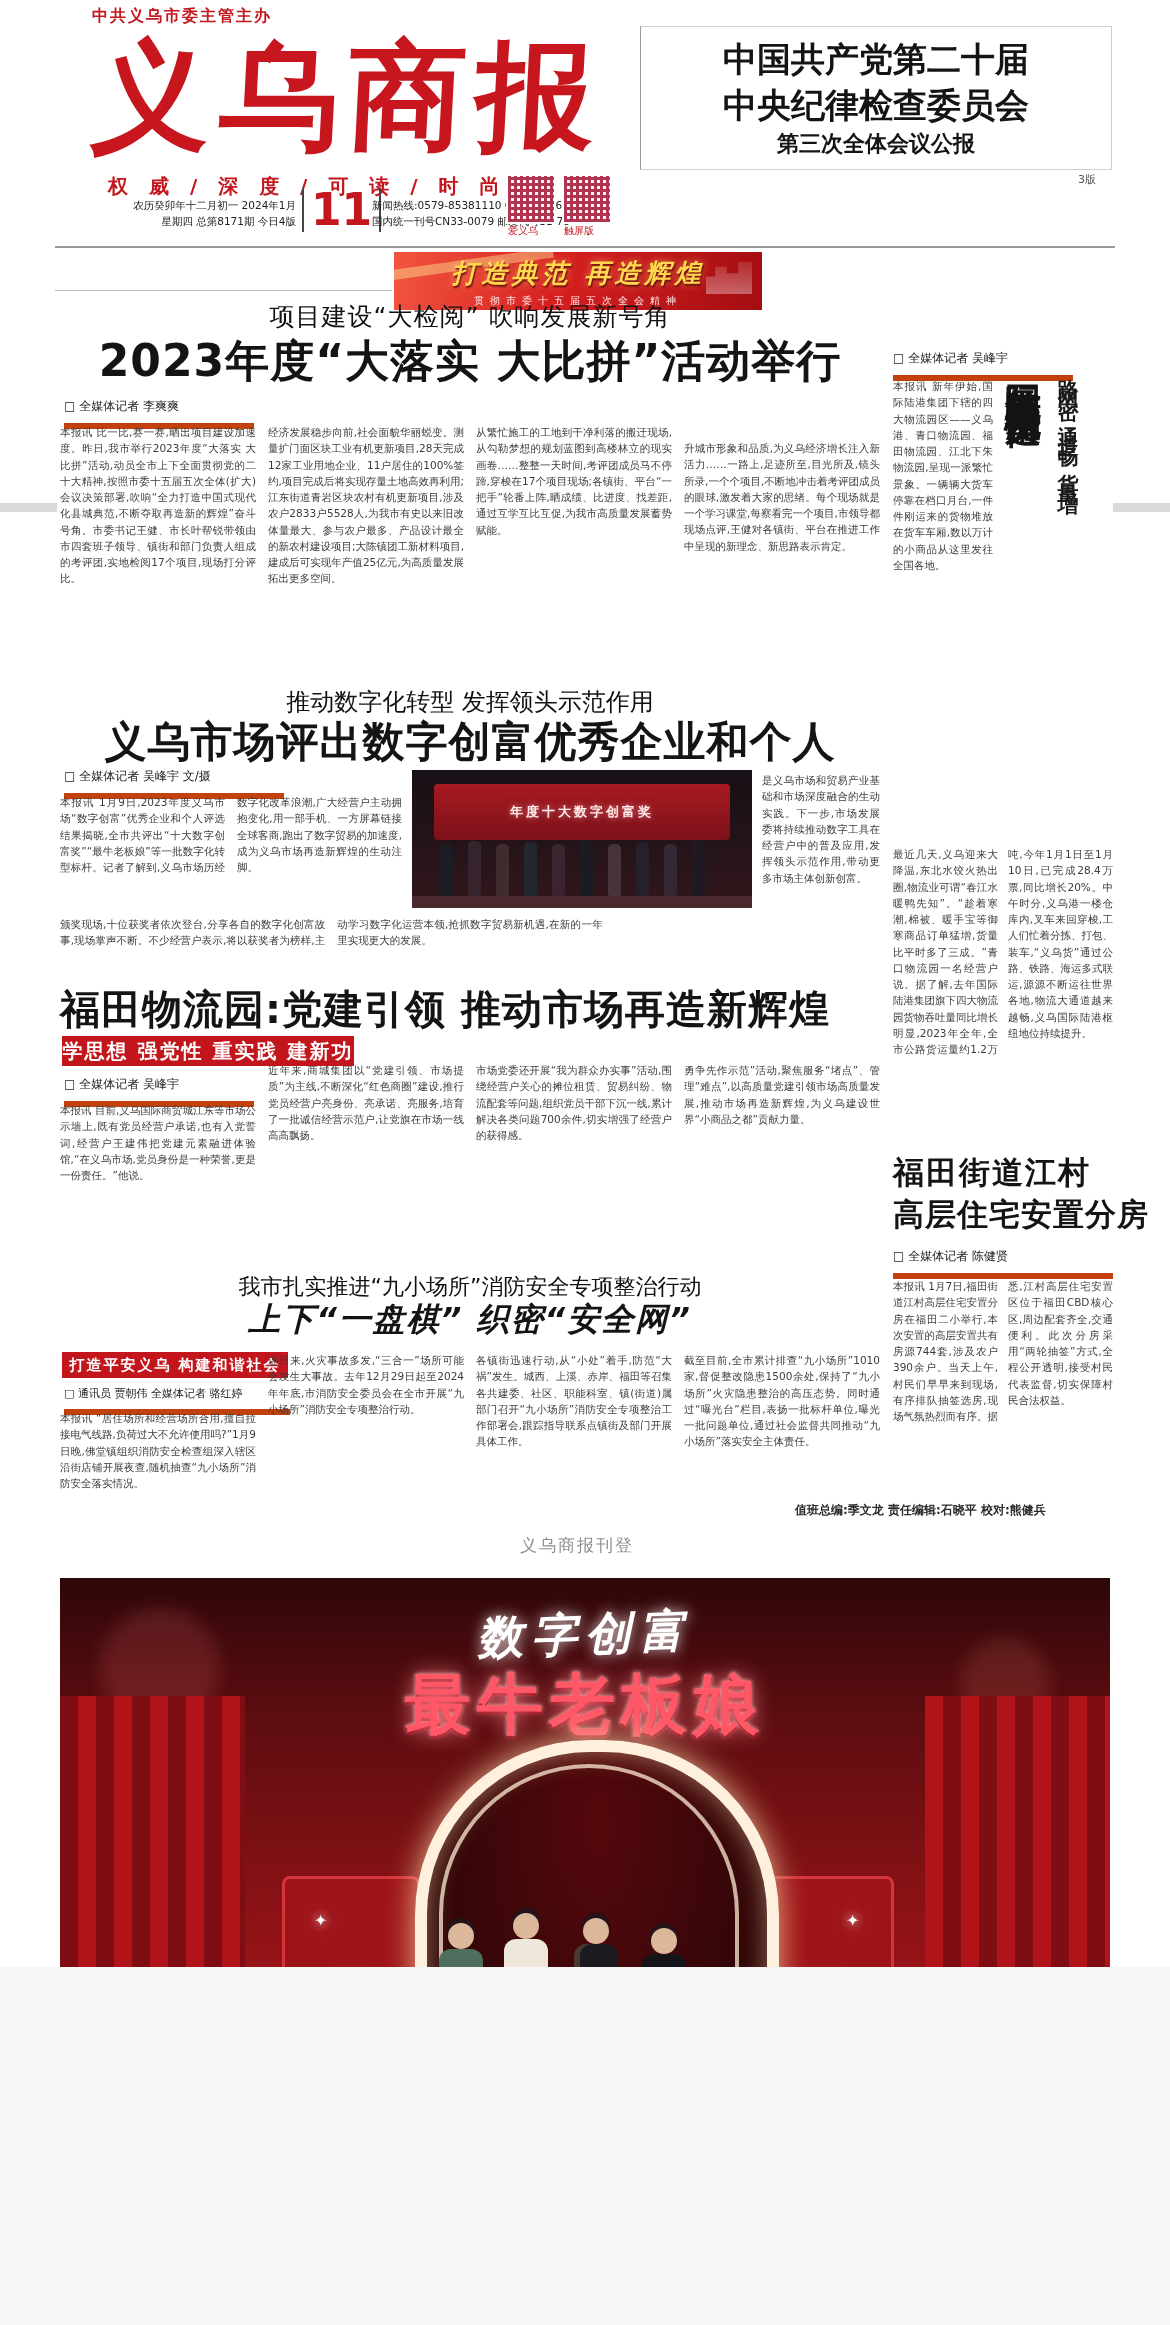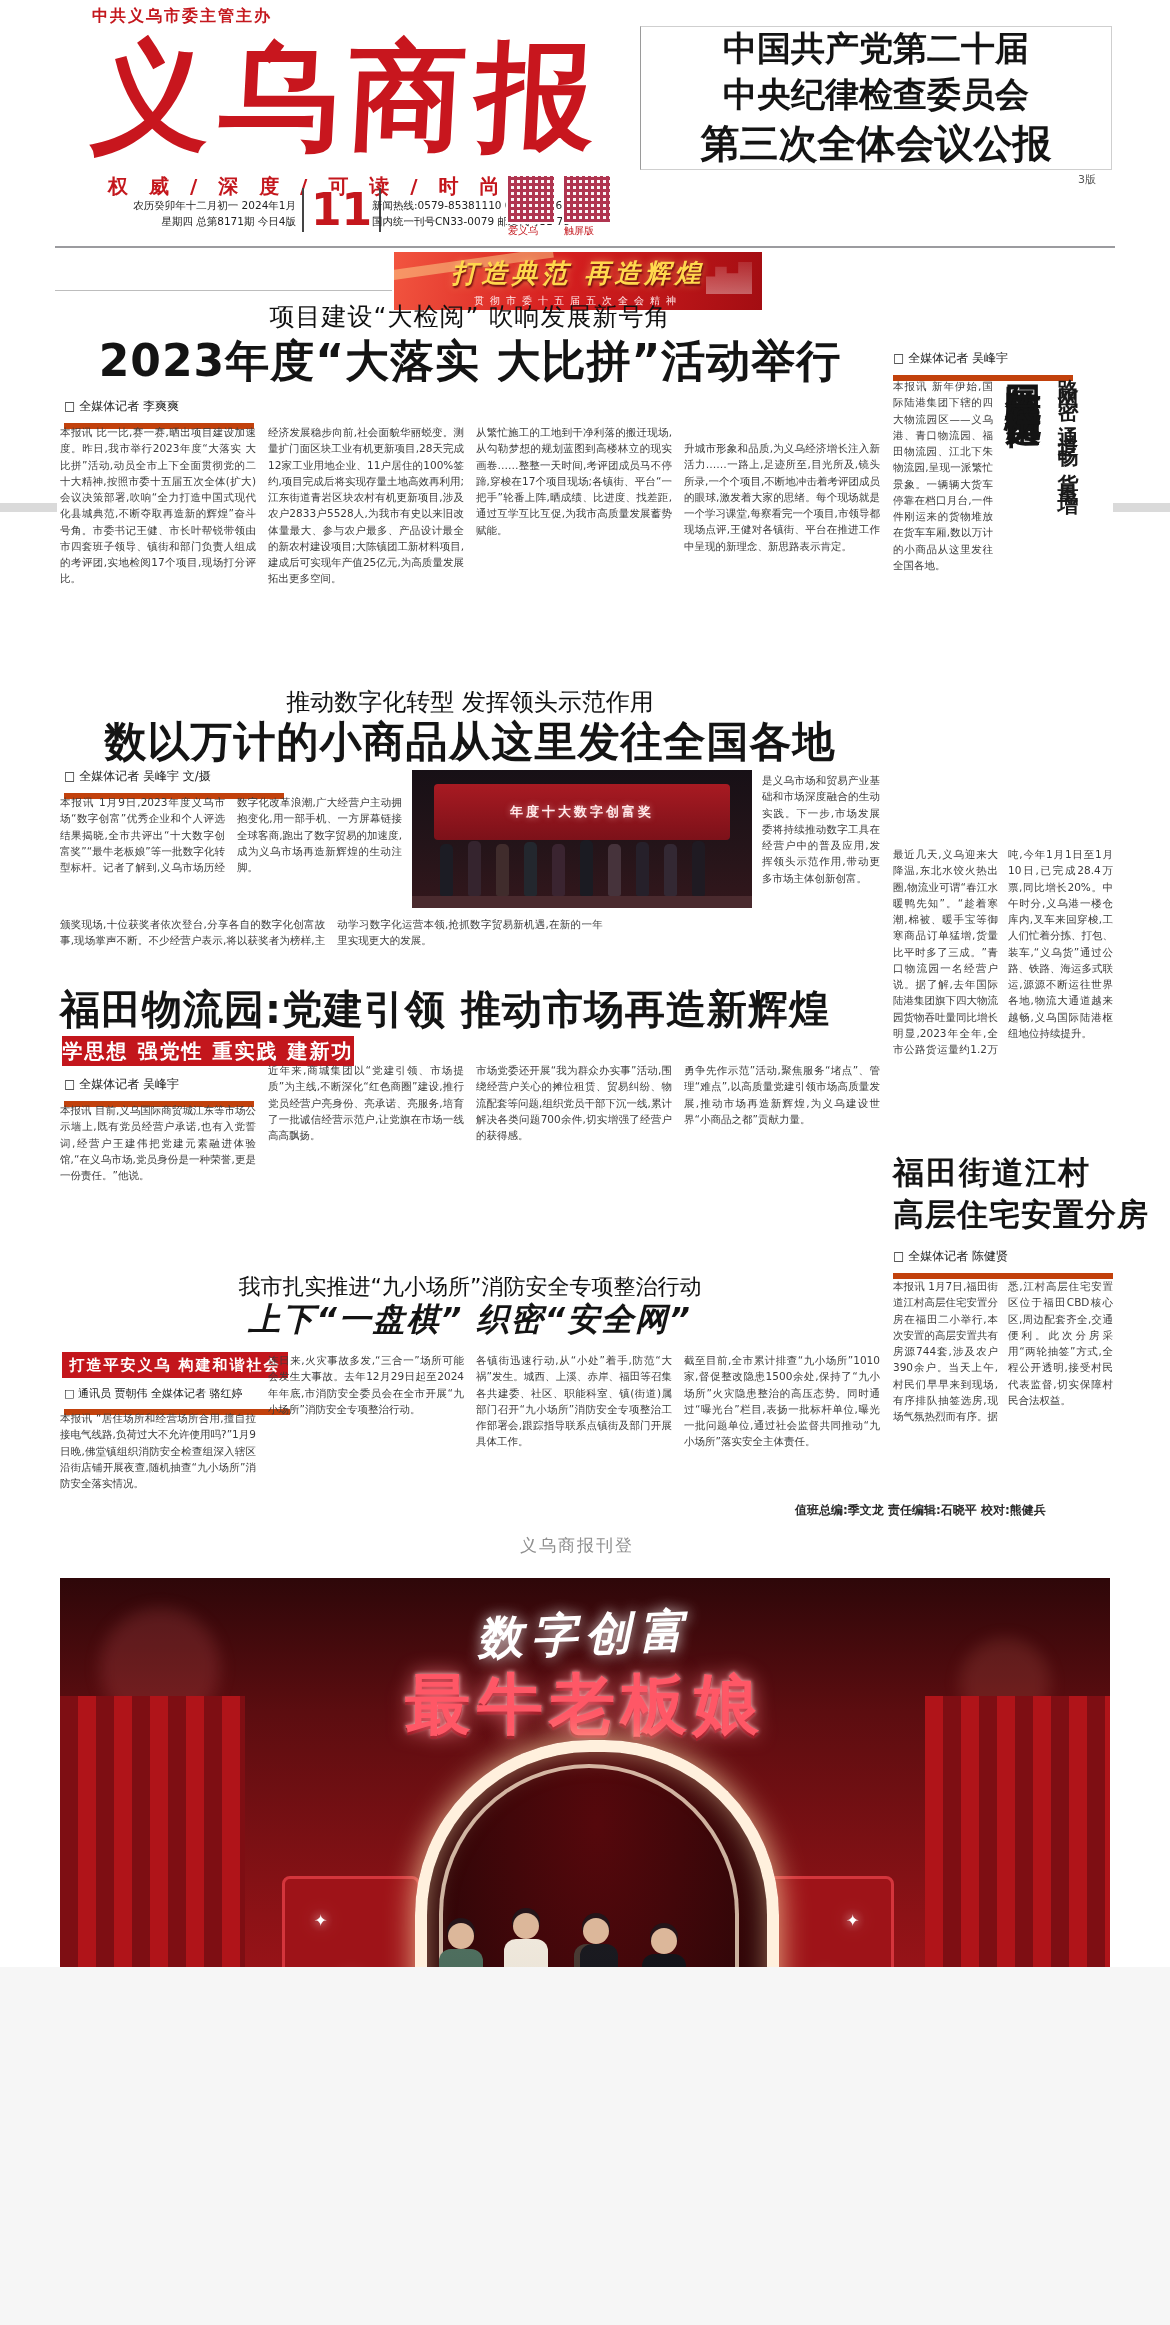--- a/index.html
+++ b/index.html
@@ -45,21 +45,21 @@
   </div>
 
   <div class="abs qr" style="left:506px;top:174px;"></div>
   <div class="abs qr" style="left:562px;top:174px;"></div>
   <div class="abs red" style="left:508px;top:224px;font-size:10px;">爱义乌</div>
   <div class="abs red" style="left:564px;top:224px;font-size:10px;">触屏版</div>
 
   <div class="abs" style="left:640px;top:26px;width:470px;height:142px;border:1px solid #cfcfcf;border-left:1.5px solid #9a9a9a;display:flex;flex-direction:column;justify-content:center;text-align:center;">
     <div class="hline" style="font-size:34px;line-height:1.35;">中国共产党第二十届</div>
     <div class="hline" style="font-size:34px;line-height:1.35;">中央纪律检查委员会</div>
-    <div class="hline" style="font-size:39px;line-height:1.35;">第三次全体会议公报</div>
+    <div class="hline" style="font-size:22px;line-height:1.35;">第三次全体会议公报</div>
   </div>
   <div class="abs" style="left:1078px;top:172px;font-size:11px;color:#555;">3版</div>
 
   <div class="abs rule" style="left:55px;top:246px;width:1060px;height:2px;"></div>
   <div class="abs" style="left:55px;top:290px;width:337px;height:1px;background:#bdbdbd;"></div>
 
   <div class="abs" style="left:0;top:503px;width:57px;height:9px;background:#dadada;"></div>
   <div class="abs" style="left:1113px;top:503px;width:57px;height:9px;background:#dadada;"></div>
 
   <div class="abs" style="left:394px;top:252px;width:368px;height:58px;background:linear-gradient(100deg,#f2553f 0%,#d61f20 45%,#a30d12 100%);overflow:hidden;">
@@ -72,21 +72,21 @@
   <div class="abs" style="left:60px;top:300px;width:820px;text-align:center;font-size:25px;color:#111;letter-spacing:1px;">项目建设“大检阅” 吹响发展新号角</div>
   <div class="abs hline" style="left:60px;top:332px;width:820px;text-align:center;font-size:44px;letter-spacing:1px;">2023年度“大落实 大比拼”活动举行</div>
   <div class="abs byline" style="left:64px;top:398px;width:190px;">□ 全媒体记者 李爽爽</div>
 
   <div class="abs bodytext" style="left:60px;top:424px;width:196px;height:238px;">本报讯 比一比,赛一赛,晒出项目建设加速度。昨日,我市举行2023年度“大落实 大比拼”活动,动员全市上下全面贯彻党的二十大精神,按照市委十五届五次全体(扩大)会议决策部署,吹响“全力打造中国式现代化县城典范,不断夺取再造新的辉煌”奋斗号角。市委书记王健、市长叶帮锐带领由市四套班子领导、镇街和部门负责人组成的考评团,实地检阅17个项目,现场打分评比。</div>
   <div class="abs bodytext" style="left:268px;top:424px;width:196px;height:238px;">经济发展稳步向前,社会面貌华丽蜕变。测量扩门面区块工业有机更新项目,28天完成12家工业用地企业、11户居住的100%签约,项目完成后将实现存量土地高效再利用;江东街道青岩区块农村有机更新项目,涉及农户2833户5528人,为我市有史以来旧改体量最大、参与农户最多、产品设计最全的新农村建设项目;大陈镇团工新材料项目,建成后可实现年产值25亿元,为高质量发展拓出更多空间。</div>
   <div class="abs bodytext" style="left:476px;top:424px;width:196px;height:238px;">从繁忙施工的工地到干净利落的搬迁现场,从勾勒梦想的规划蓝图到高楼林立的现实画卷……整整一天时间,考评团成员马不停蹄,穿梭在17个项目现场;各镇街、平台“一把手”轮番上阵,晒成绩、比进度、找差距,通过互学互比互促,为我市高质量发展蓄势赋能。</div>
   <div class="abs bodytext" style="left:684px;top:424px;width:196px;height:238px;margin-top:16px;">升城市形象和品质,为义乌经济增长注入新活力……一路上,足迹所至,目光所及,镜头所录,一个个项目,不断地冲击着考评团成员的眼球,激发着大家的思绪。每个现场就是一个学习课堂,每察看完一个项目,市领导都现场点评,王健对各镇街、平台在推进工作中呈现的新理念、新思路表示肯定。</div>
 
   <div class="abs" style="left:60px;top:686px;width:820px;text-align:center;font-size:24px;color:#111;">推动数字化转型 发挥领头示范作用</div>
-  <div class="abs hline" style="left:60px;top:714px;width:820px;text-align:center;font-size:42px;letter-spacing:1px;">数以万计的小商品从这里发往全国各地</div>
+  <div class="abs hline" style="left:60px;top:714px;width:820px;text-align:center;font-size:42px;letter-spacing:1px;">义乌市场评出数字创富优秀企业和个人</div>
   <div class="abs byline" style="left:64px;top:768px;width:220px;">□ 全媒体记者 吴峰宇 文/摄</div>
 
   <div class="abs bodytext" style="left:60px;top:794px;width:342px;height:116px;column-count:2;column-gap:12px;">本报讯 1月9日,2023年度义乌市场“数字创富”优秀企业和个人评选结果揭晓,全市共评出“十大数字创富奖”“最牛老板娘”等一批数字化转型标杆。记者了解到,义乌市场历经数字化改革浪潮,广大经营户主动拥抱变化,用一部手机、一方屏幕链接全球客商,跑出了数字贸易的加速度,成为义乌市场再造新辉煌的生动注脚。</div>
 
   <div class="abs" style="left:412px;top:770px;width:340px;height:138px;background:linear-gradient(180deg,#171016 0%,#241419 55%,#33171c 100%);overflow:hidden;">
     <div class="abs" style="left:22px;top:14px;width:296px;height:56px;background:linear-gradient(180deg,#a81a22,#7c1119);border-radius:4px;display:flex;align-items:center;justify-content:center;">
       <span style="color:#ffe9ea;font-size:13px;font-weight:bold;letter-spacing:3px;text-shadow:0 0 6px rgba(255,200,200,.6);">年度十大数字创富奖</span>
     </div>
     <div class="minifig" style="left:28px;background:#1c1c24;"></div>
     <div class="minifig" style="left:56px;background:#35242e;height:55px;"></div>

